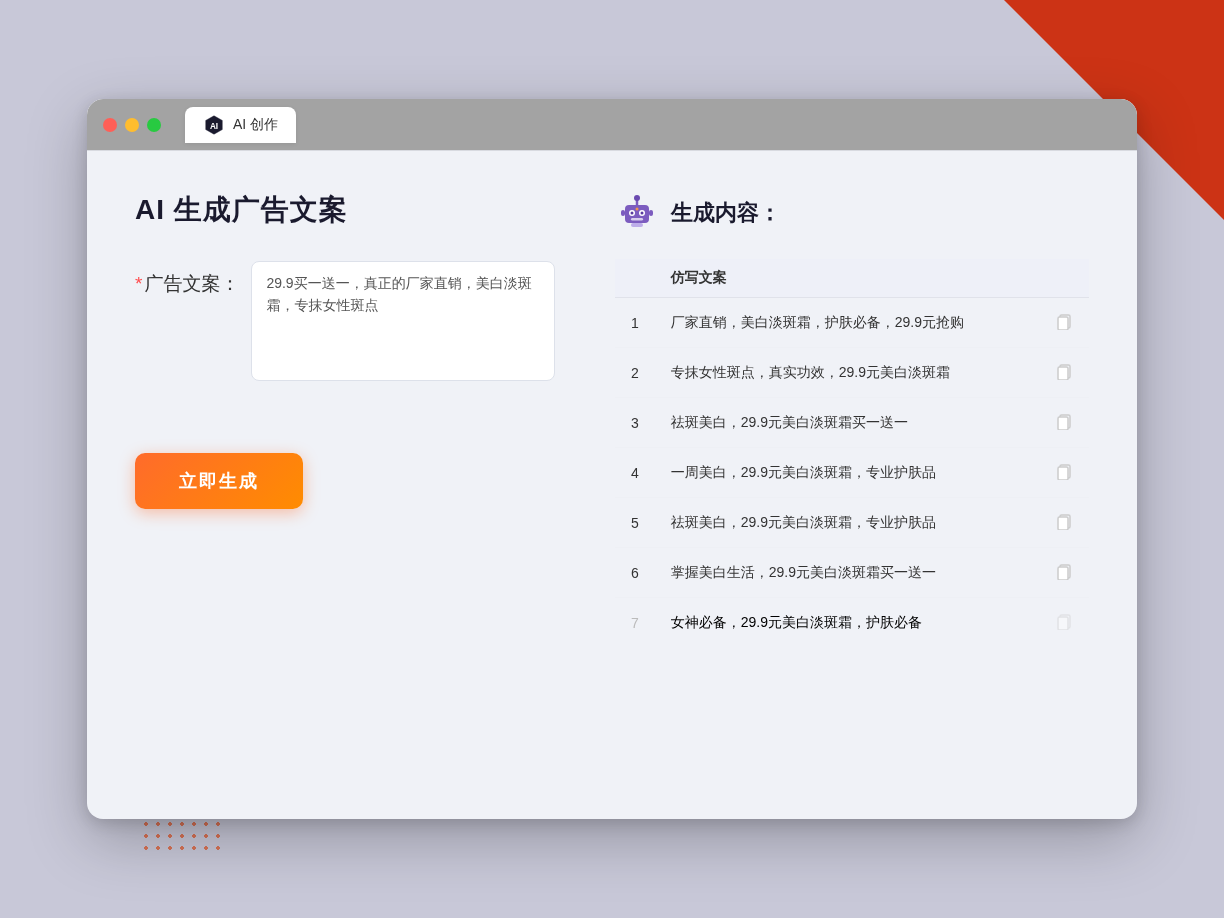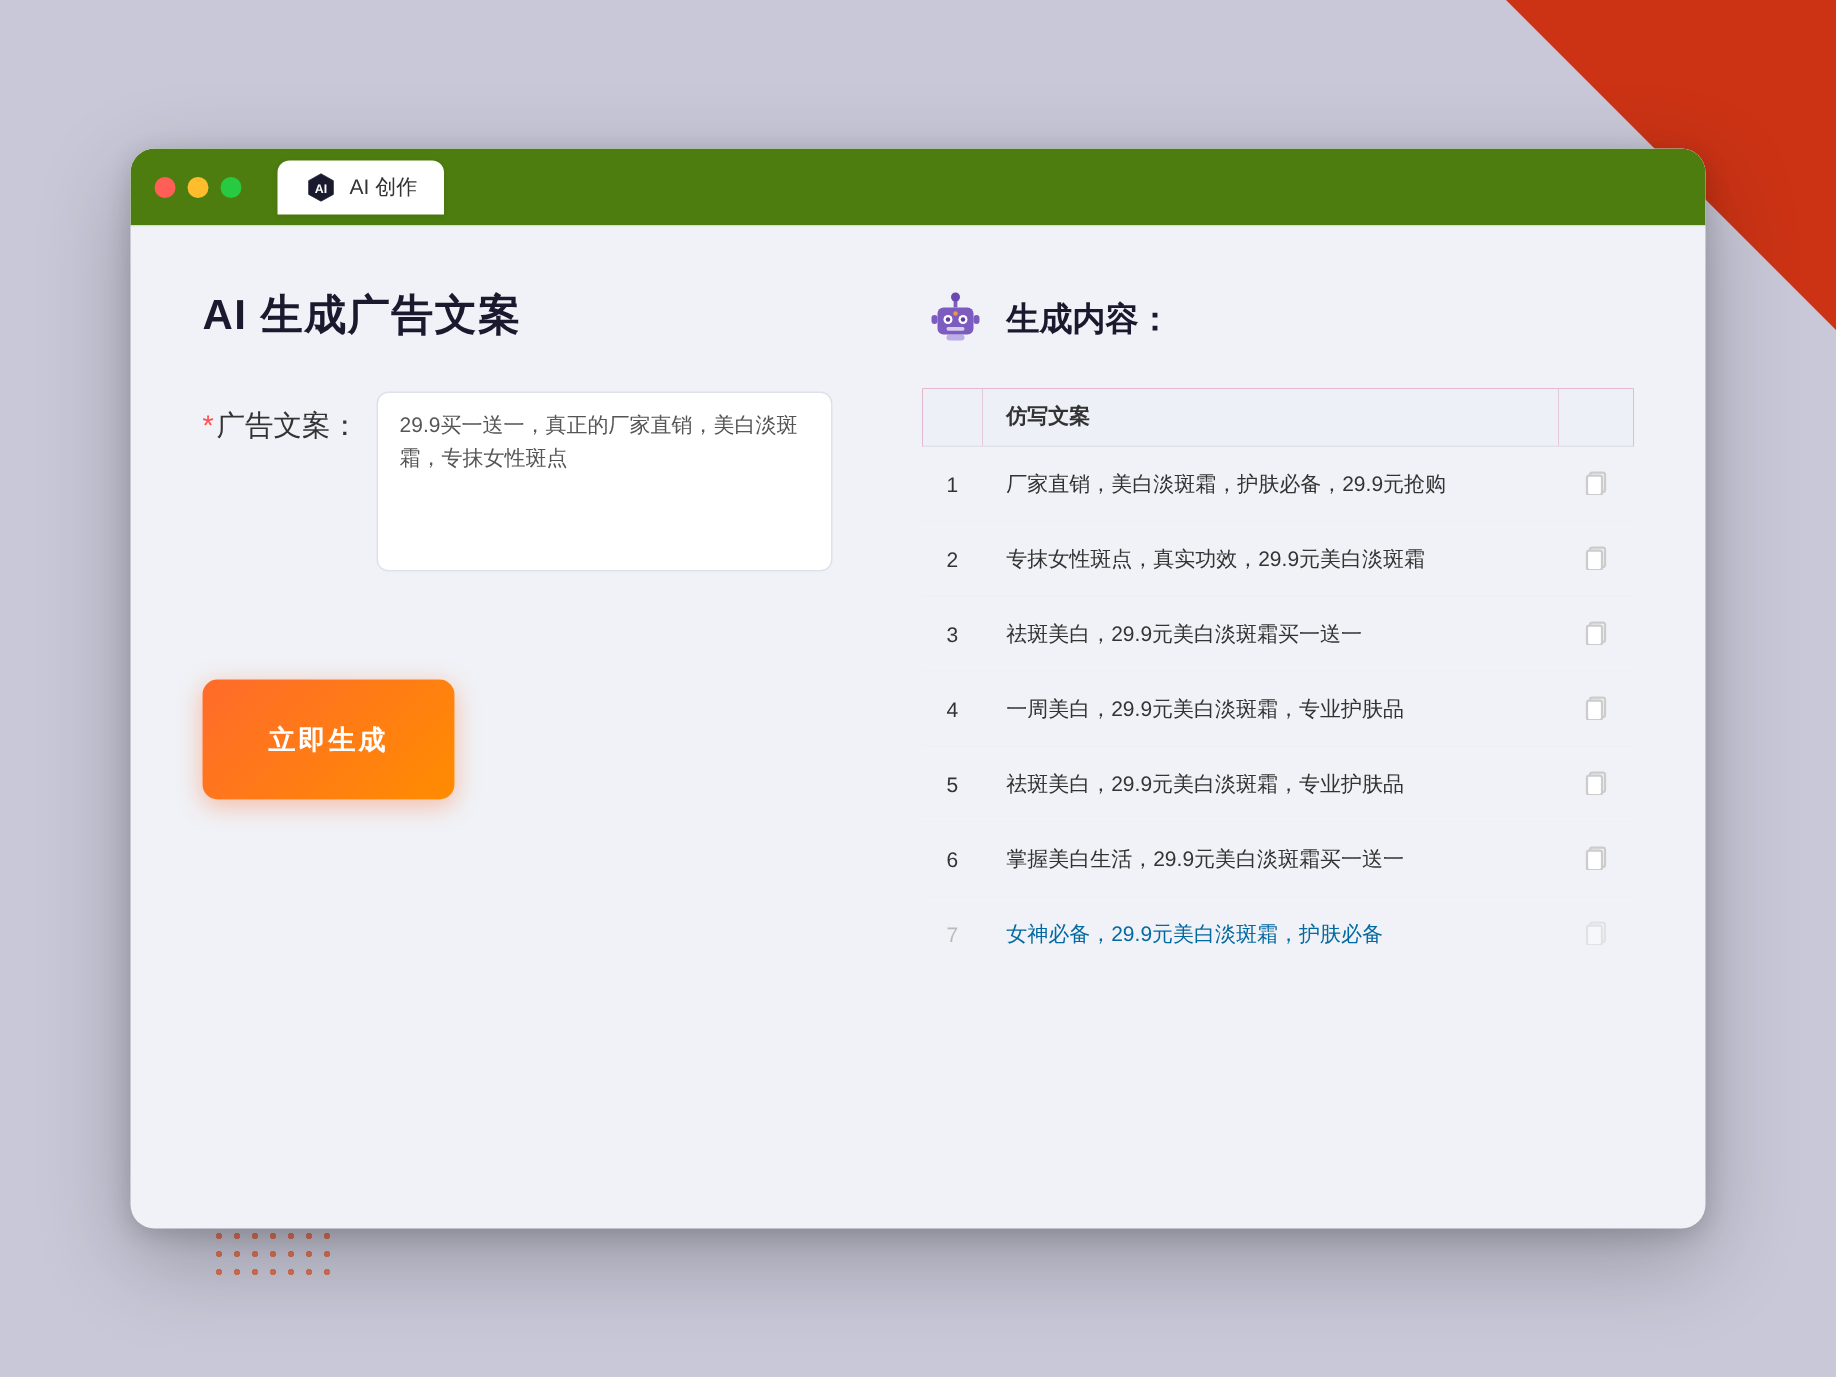--- a/index.html
+++ b/index.html
@@ -45,21 +45,21 @@
       box-shadow: 0 20px 60px rgba(0,0,0,0.25), 0 4px 16px rgba(0,0,0,0.15);
       width: 1050px;
       min-height: 720px;
       overflow: hidden;
       position: relative;
       z-index: 10;
     }
 
     
     .title-bar {
-      background: #4d7c0f;
+      background: #a3a3a3;
       height: 52px;
       display: flex;
       align-items: center;
       padding: 12px 16px;
       border-bottom: 1px solid #d8dae0;
       border-radius: 16px 16px 0 0;
     }
     .window-controls {
       display: flex;
       gap: 8px;
@@ -155,21 +155,21 @@
     input.form-input {
       height: 42px;
     }
 
     .generate-btn {
       margin-top: 48px;
       background: linear-gradient(135deg, #ff6b2b, #ff8c00);
       color: #fff;
       border: none;
       border-radius: 10px;
-      padding: 28px 44px;
+      padding: 16px 44px;
       font-size: 18px;
       font-weight: 600;
       cursor: pointer;
       letter-spacing: 2px;
       box-shadow: 0 4px 16px rgba(255, 107, 43, 0.4);
     }
 
     
     .right-panel {
       flex: 1;
@@ -359,21 +359,21 @@
             <tr>
               <td class="row-num">6</td>
               <td>掌握美白生活，29.9元美白淡斑霜买一送一</td>
               <td class="copy-icon"><svg width="18" height="18" viewBox="0 0 18 18" fill="none" xmlns="http://www.w3.org/2000/svg">
     <rect x="5" y="3" width="10" height="13" rx="1.5" stroke="#ccc" stroke-width="1.5" fill="none"></rect>
     <rect x="3" y="5" width="10" height="13" rx="1.5" stroke="#ccc" stroke-width="1.5" fill="white"></rect>
   </svg></td>
             </tr>
             <tr style="color: rgb(187, 187, 187);">
               <td class="row-num" style="color: rgb(187, 187, 187);">7</td>
-              <td style="color: #0369a1;">女神必备，29.9元美白淡斑霜，护肤必备</td>
+              <td style="color: #000000;">女神必备，29.9元美白淡斑霜，护肤必备</td>
               <td class="copy-icon" style="opacity: 0.4;"><svg width="18" height="18" viewBox="0 0 18 18" fill="none" xmlns="http://www.w3.org/2000/svg">
     <rect x="5" y="3" width="10" height="13" rx="1.5" stroke="#ccc" stroke-width="1.5" fill="none"></rect>
     <rect x="3" y="5" width="10" height="13" rx="1.5" stroke="#ccc" stroke-width="1.5" fill="white"></rect>
   </svg></td>
             </tr>
           </tbody>
       </table>
     </div>
   </div>
 </div>

